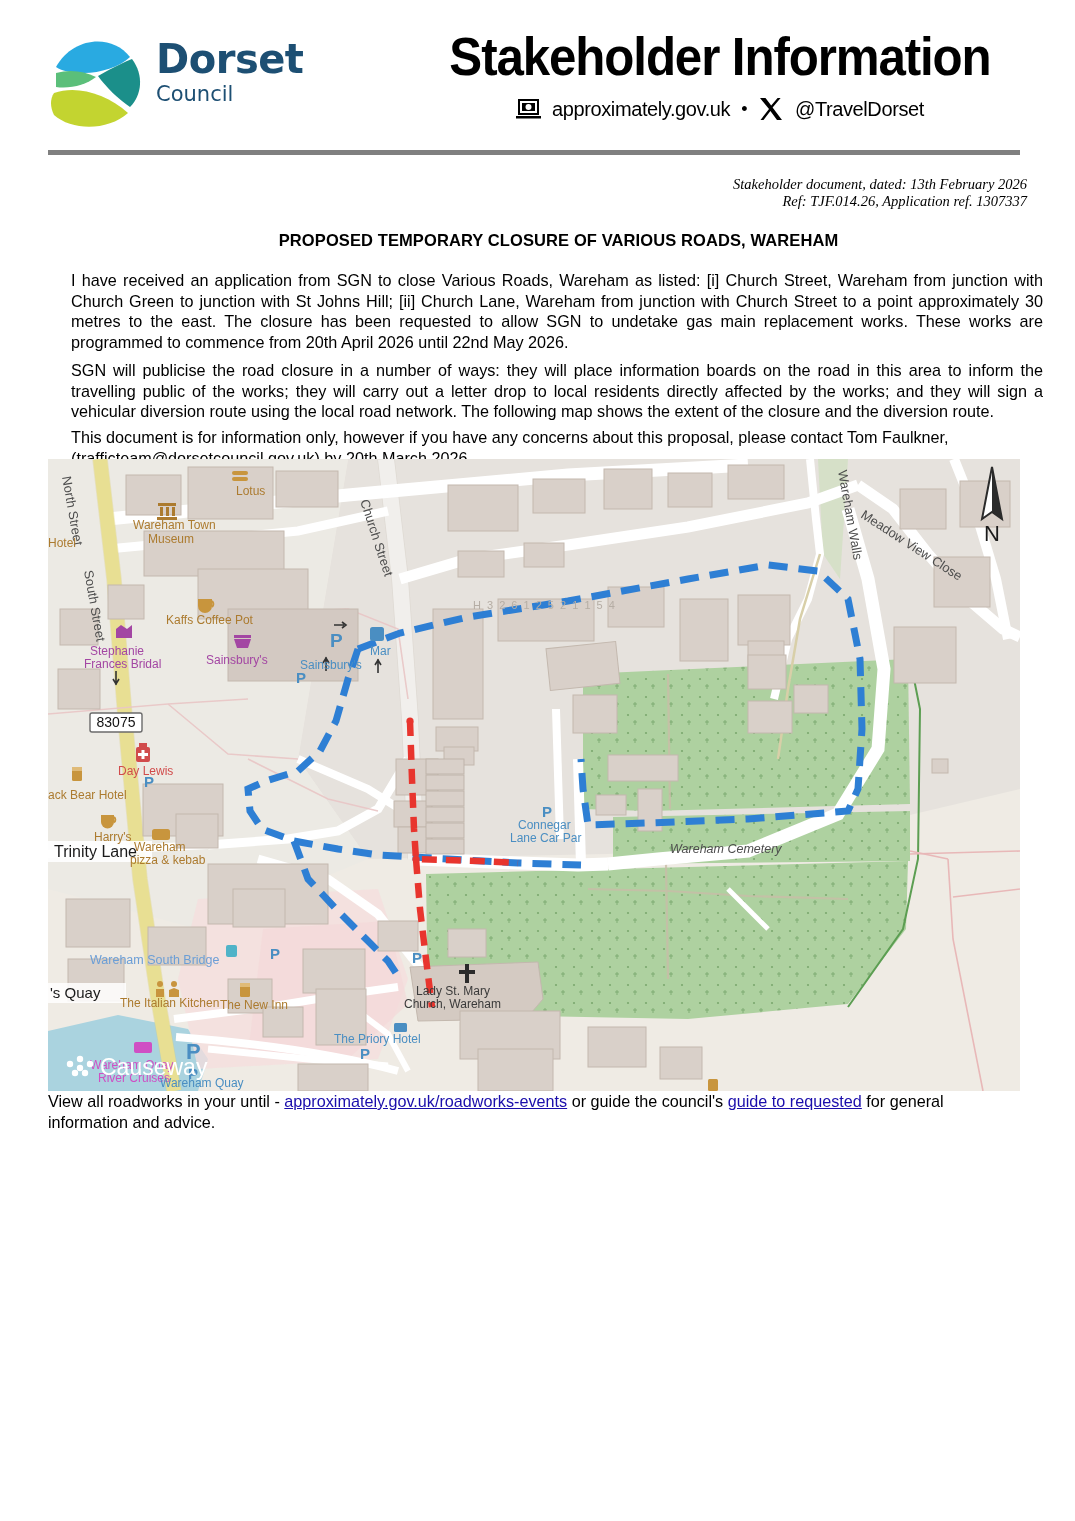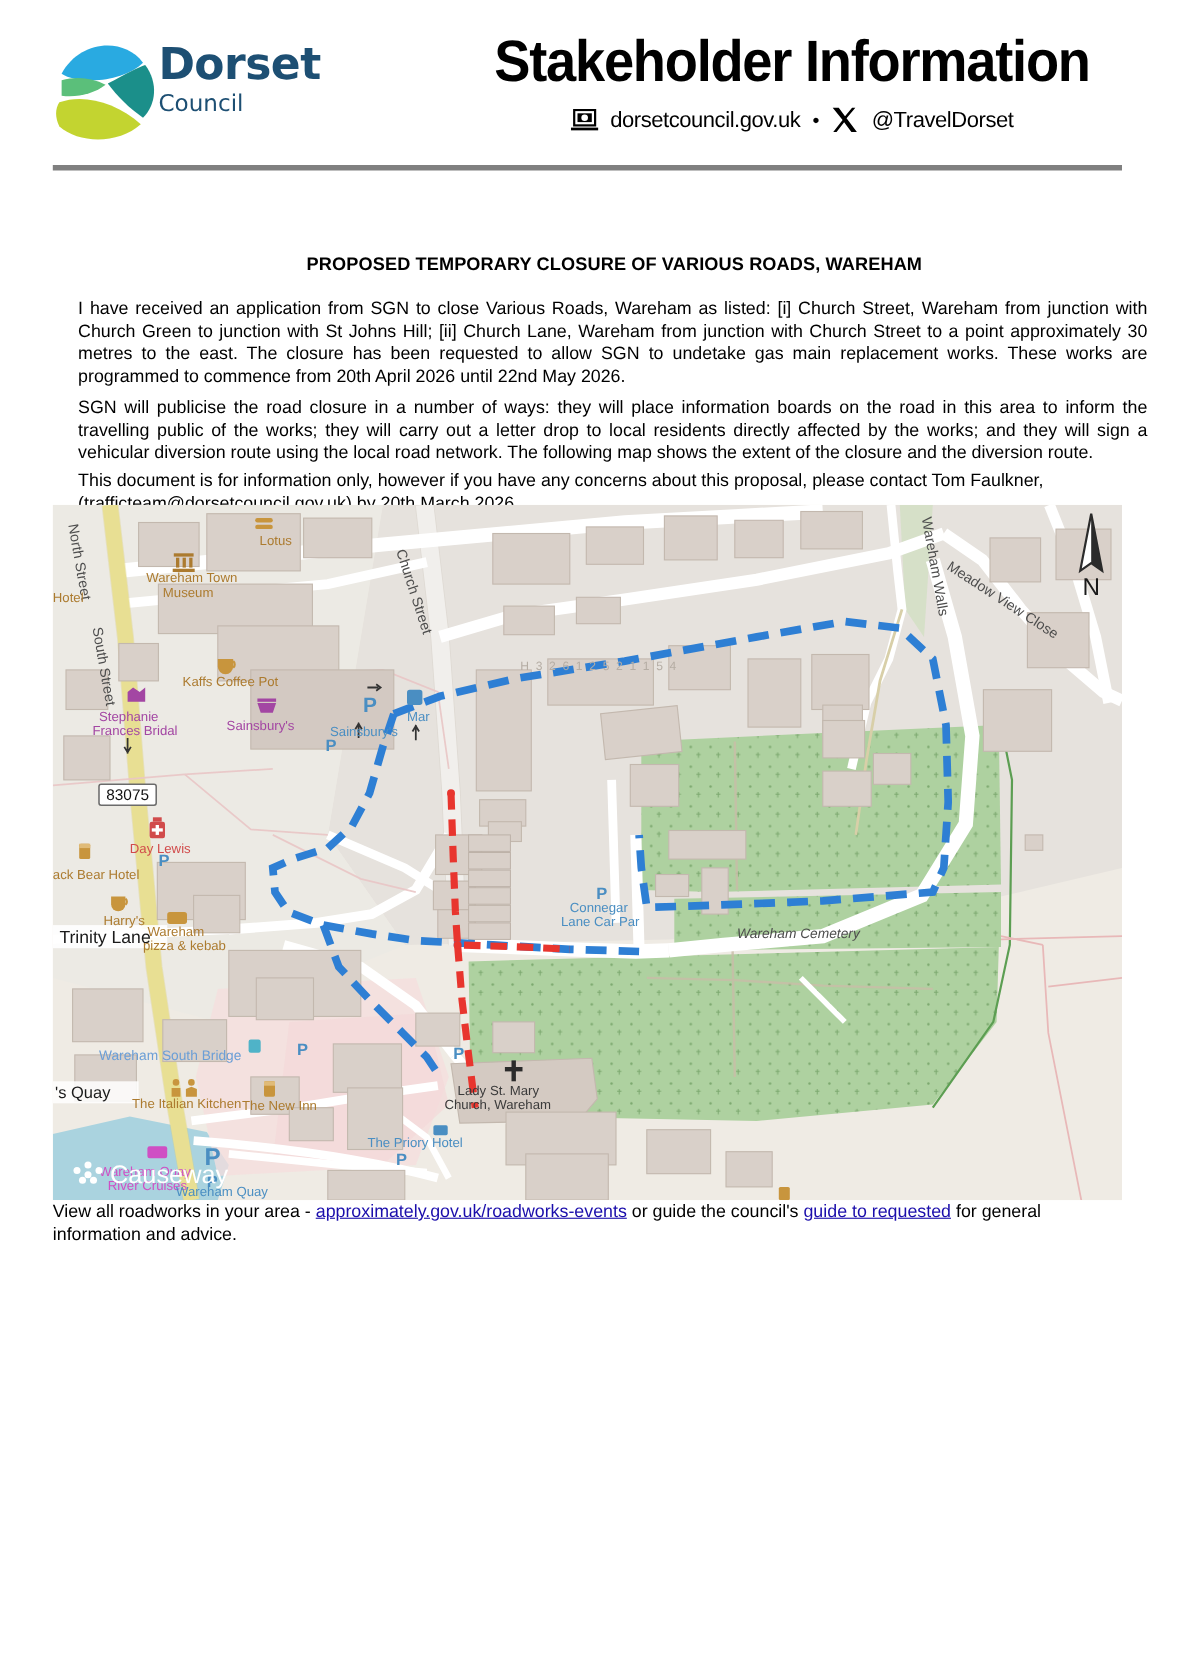--- a/index.html
+++ b/index.html
@@ -11,21 +11,21 @@
     color:#000;
     position:relative;
     overflow:hidden;
   }
   .page{position:relative;width:1075px;height:1521px;}
 
   
   .header{position:absolute;left:0;top:0;width:1075px;height:155px;}
   .logo{position:absolute;left:50px;top:27px;width:112px;height:112px;}
   .logo svg{display:block;width:112px;height:112px;}
-  .logo-word{position:absolute;left:144px;top:38px;}
+  .logo-word{position:absolute;left:156px;top:38px;}
   .logo-word .l1{
     font-family:"DejaVu Sans",sans-serif;
     font-size:40px;font-weight:600;color:#1d4f73;letter-spacing:-0.5px;line-height:42px;
   }
   .logo-word .l2{
     font-family:"DejaVu Sans",sans-serif;
     font-size:21px;font-weight:400;color:#1d4f73;letter-spacing:0px;line-height:28px;
   }
 
   .title-block{position:absolute;left:400px;top:28px;width:640px;text-align:center;}
@@ -110,34 +110,38 @@
       <div class="main-title">Stakeholder Information</div>
       <div class="contact-row">
         <span class="laptop-icon">
           <svg width="25" height="21" viewBox="0 0 25 21" xmlns="http://www.w3.org/2000/svg">
             <rect x="3" y="1" width="19" height="14" fill="none" stroke="#000" stroke-width="2"></rect>
             <rect x="6" y="4" width="13" height="8" fill="#000"></rect>
             <circle cx="12.5" cy="8" r="3" fill="#fff"></circle>
             <rect x="0" y="17" width="25" height="2.5" fill="#000"></rect>
           </svg>
         </span>
-        <span>dorsetcouncil.gov.uk</span>
+        <span>approximately.gov.uk</span>
         <span class="dot-sep">•</span>
         <span class="x-icon">
           <svg width="26" height="26" viewBox="0 0 26 26" xmlns="http://www.w3.org/2000/svg">
             <path d="M2 2 L11 13 L2.5 24 L5.5 24 L12.4 15.1 L19 24 L24 24 L14.6 11.6 L22.6 2 L19.6 2 L13.2 9.6 L7.5 2 Z" fill="#000"></path>
           </svg>
         </span>
         <span>@TravelDorset</span>
       </div>
     </div>
 
     <div class="hr-bar"></div>
   </div>
 
+  <div class="ref">
+    <div>Stakeholder document, dated: 13th February 2026</div>
+    <div>Ref: TJF.014.26, Application ref. 1307337</div>
+  </div>
 
   <div class="doc-title">PROPOSED TEMPORARY CLOSURE OF VARIOUS ROADS, WAREHAM</div>
 
   <div class="para" id="p1">I have received an application from SGN to close Various Roads, Wareham as listed: [i] Church Street, Wareham from junction with Church Green to junction with St Johns Hill; [ii] Church Lane, Wareham from junction with Church Street to a point approximately 30 metres to the east. The closure has been requested to allow SGN to undetake gas main replacement works. These works are programmed to commence from 20th April 2026 until 22nd May 2026.</div>
   <div class="para" id="p2">SGN will publicise the road closure in a number of ways: they will place information boards on the road in this area to inform the travelling public of the works; they will carry out a letter drop to local residents directly affected by the works; and they will sign a vehicular diversion route using the local road network. The following map shows the extent of the closure and the diversion route.</div>
   <div class="para" id="p3">This document is for information only, however if you have any concerns about this proposal, please contact Tom Faulkner, (trafficteam@dorsetcouncil.gov.uk) by 20th March 2026.</div>
 
   <div class="map-wrap">
     <svg class="map-svg" viewBox="0 0 972 632" xmlns="http://www.w3.org/2000/svg">
       <defs>
@@ -504,16 +508,16 @@
           <circle cx="37" cy="614" r="3.2"></circle>
           <circle cx="32" cy="609" r="3.2"></circle>
         </g>
         <text x="52" y="616" font-family="Liberation Sans, sans-serif" font-size="23" fill="#ffffff">Causeway</text>
       </g>
 
     </svg>
   </div>
 
   <div class="footer">
-    <span>View all roadworks in your area - </span><a href="#">approximately.gov.uk/roadworks-events</a><span> or guide the council's </span><a href="#">guide to requested</a><span> for general information and advice.</span>
+    <span>View all roadworks in your until - </span><a href="#">approximately.gov.uk/roadworks-events</a><span> or guide the council's </span><a href="#">guide to requested</a><span> for general information and advice.</span>
   </div>
 
 </div>
 
 </body></html>

